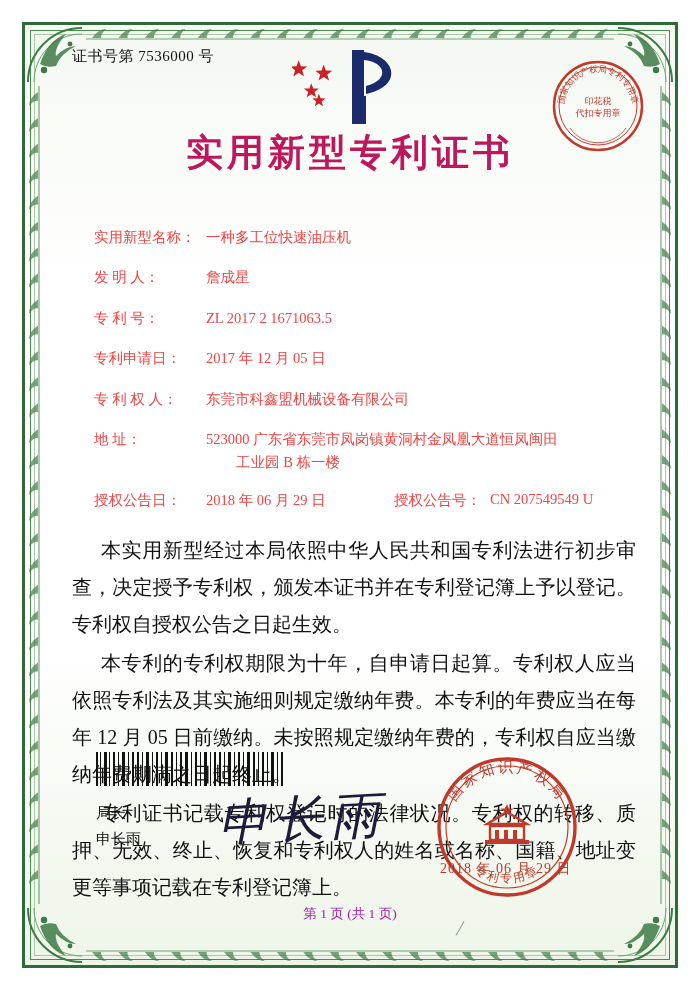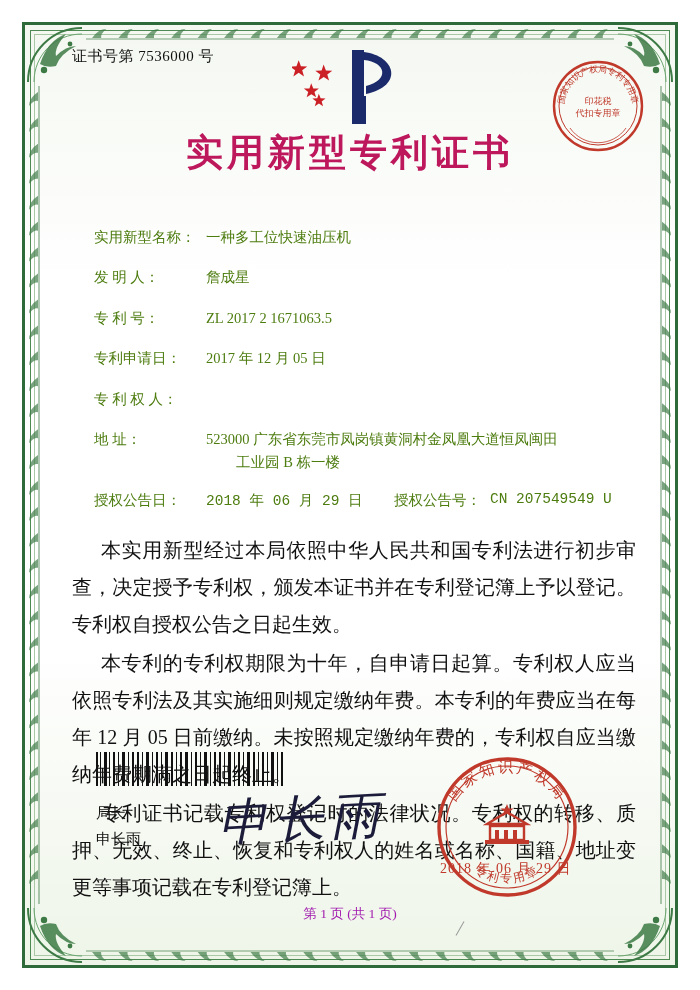--- a/index.html
+++ b/index.html
@@ -107,21 +107,21 @@
     letter-spacing: 4px;
     font-weight: bold;
     color: #be185d;
     margin-top: 62px;
     font-family: "DejaVu Serif", "Liberation Serif", serif;
   }
   .fields {
     margin-top: 48px;
     padding-left: 36px;
     font-size: 14.5px;
-    color: #4d7c0f;
+    color: #ef4444;
   }
   .field-row {
     display: flex;
     align-items: flex-start;
     margin-bottom: 18px;
     line-height: 1.55;
   }
   .field-label {
     width: 112px;
     flex: 0 0 112px;
@@ -135,21 +135,20 @@
     display: block;
     padding-left: 30px;
   }
   .dual {
     display: flex;
     margin-bottom: 16px;
     font-size: 14.5px;
   }
   .dual .half {
     display: flex;
-    font-family: Liberation Mono, monospace;
   }
   .dual .half:first-child { width: 300px; }
   .dual .field-label { width: 112px; flex: 0 0 112px; }
   .dual .field-label.short { width: 96px; flex: 0 0 96px; }
 
   .paragraphs {
     margin-top: 22px;
     font-size: 20px;
     line-height: 1.85;
     color: #111;
@@ -373,20 +372,21 @@
         <span class="field-value">ZL 2017 2 1671063.5</span>
       </div>
 
       <div class="field-row">
         <span class="field-label">专利申请日：</span>
         <span class="field-value">2017 年 12 月 05 日</span>
       </div>
 
       <div class="field-row">
         <span class="field-label">专  利  权  人：</span>
+        <span class="field-value">东莞市科鑫盟机械设备有限公司</span>
       </div>
 
       <div class="field-row">
         <span class="field-label">地        址：</span>
         <span class="field-value">
           <span>523000 广东省东莞市凤岗镇黄洞村金凤凰大道恒凤闽田</span>
           <span class="indent2">工业园 B 栋一楼</span>
         </span>
       </div>
 

